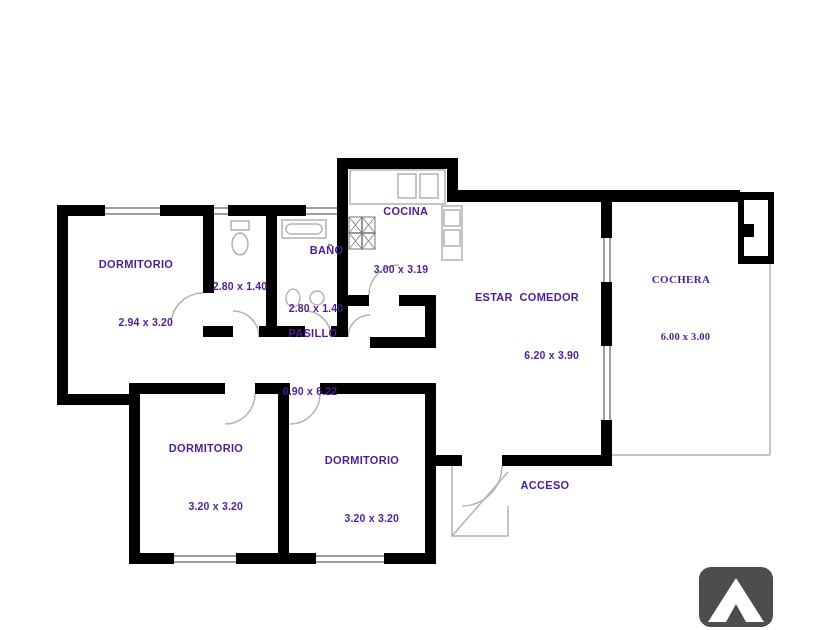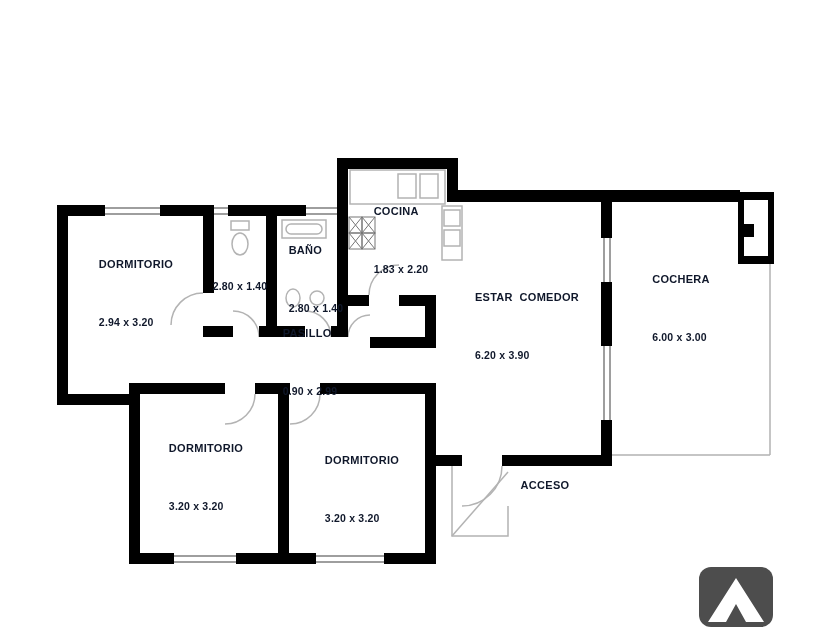--- a/index.html
+++ b/index.html
@@ -1,20 +1,20 @@
 <!DOCTYPE html>
 <html><head>
 <meta charset="utf-8">
 <style>
   * { margin:0; padding:0; box-sizing:border-box; }
   html,body { background:#ffffff; }
   body { font-family:"Liberation Sans", sans-serif; }
   .canvas { position:relative; width:840px; height:630px; background:#ffffff; overflow:hidden; }
   .plan-svg { position:absolute; left:0; top:0; }
-  .lbl { position:absolute; transform:translate(-50%,-50%); text-align:left; color:#0f172a;
+  .lbl { position:absolute; transform:translate(-50%,-50%); text-align:right; color:#4c1d95;
          font-weight:bold; white-space:pre; line-height:1.35; }
   .lbl .name { display:block; font-size:11px; letter-spacing:0.3px; }
   .lbl .dims { display:block; font-size:10.5px; letter-spacing:0.2px; }
   .logo { position:absolute; left:698px; top:566px; }
 </style>
 </head>
 <body>
 
 <div class="canvas">
 
@@ -131,37 +131,37 @@
     <span class="dims">2.80 x 1.40</span>
   </div>
 
   <div class="lbl" style="left:316px; top:279px;">
     <span class="name">BAÑO</span>
     <span class="dims">2.80 x 1.40</span>
   </div>
 
   <div class="lbl" style="left:401px; top:240px;">
     <span class="name">COCINA</span>
-    <span class="dims">1.83 x 2.20</span>
+    <span class="dims">3.00 x 3.19</span>
   </div>
 
 
   <div class="lbl" style="left:527px; top:326px;">
     <span class="name">ESTAR  COMEDOR</span>
     <span class="dims">6.20 x 3.90</span>
   </div>
 
-  <div class="lbl" style="left:681px; top:308px;">
+  <div class="lbl" style="left:681px; top:308px;font-family:Liberation Serif, serif;">
     <span class="name">COCHERA</span>
     <span class="dims">6.00 x 3.00</span>
   </div>
 
   <div class="lbl" style="left:310px; top:362px;">
     <span class="name">PASILLO</span>
-    <span class="dims">0.90 x 2.99</span>
+    <span class="dims">0.90 x 6.22</span>
   </div>
 
   <div class="lbl" style="left:206px; top:477px;">
     <span class="name">DORMITORIO</span>
     <span class="dims">3.20 x 3.20</span>
   </div>
 
   <div class="lbl" style="left:362px; top:489px;">
     <span class="name">DORMITORIO</span>
     <span class="dims">3.20 x 3.20</span>

